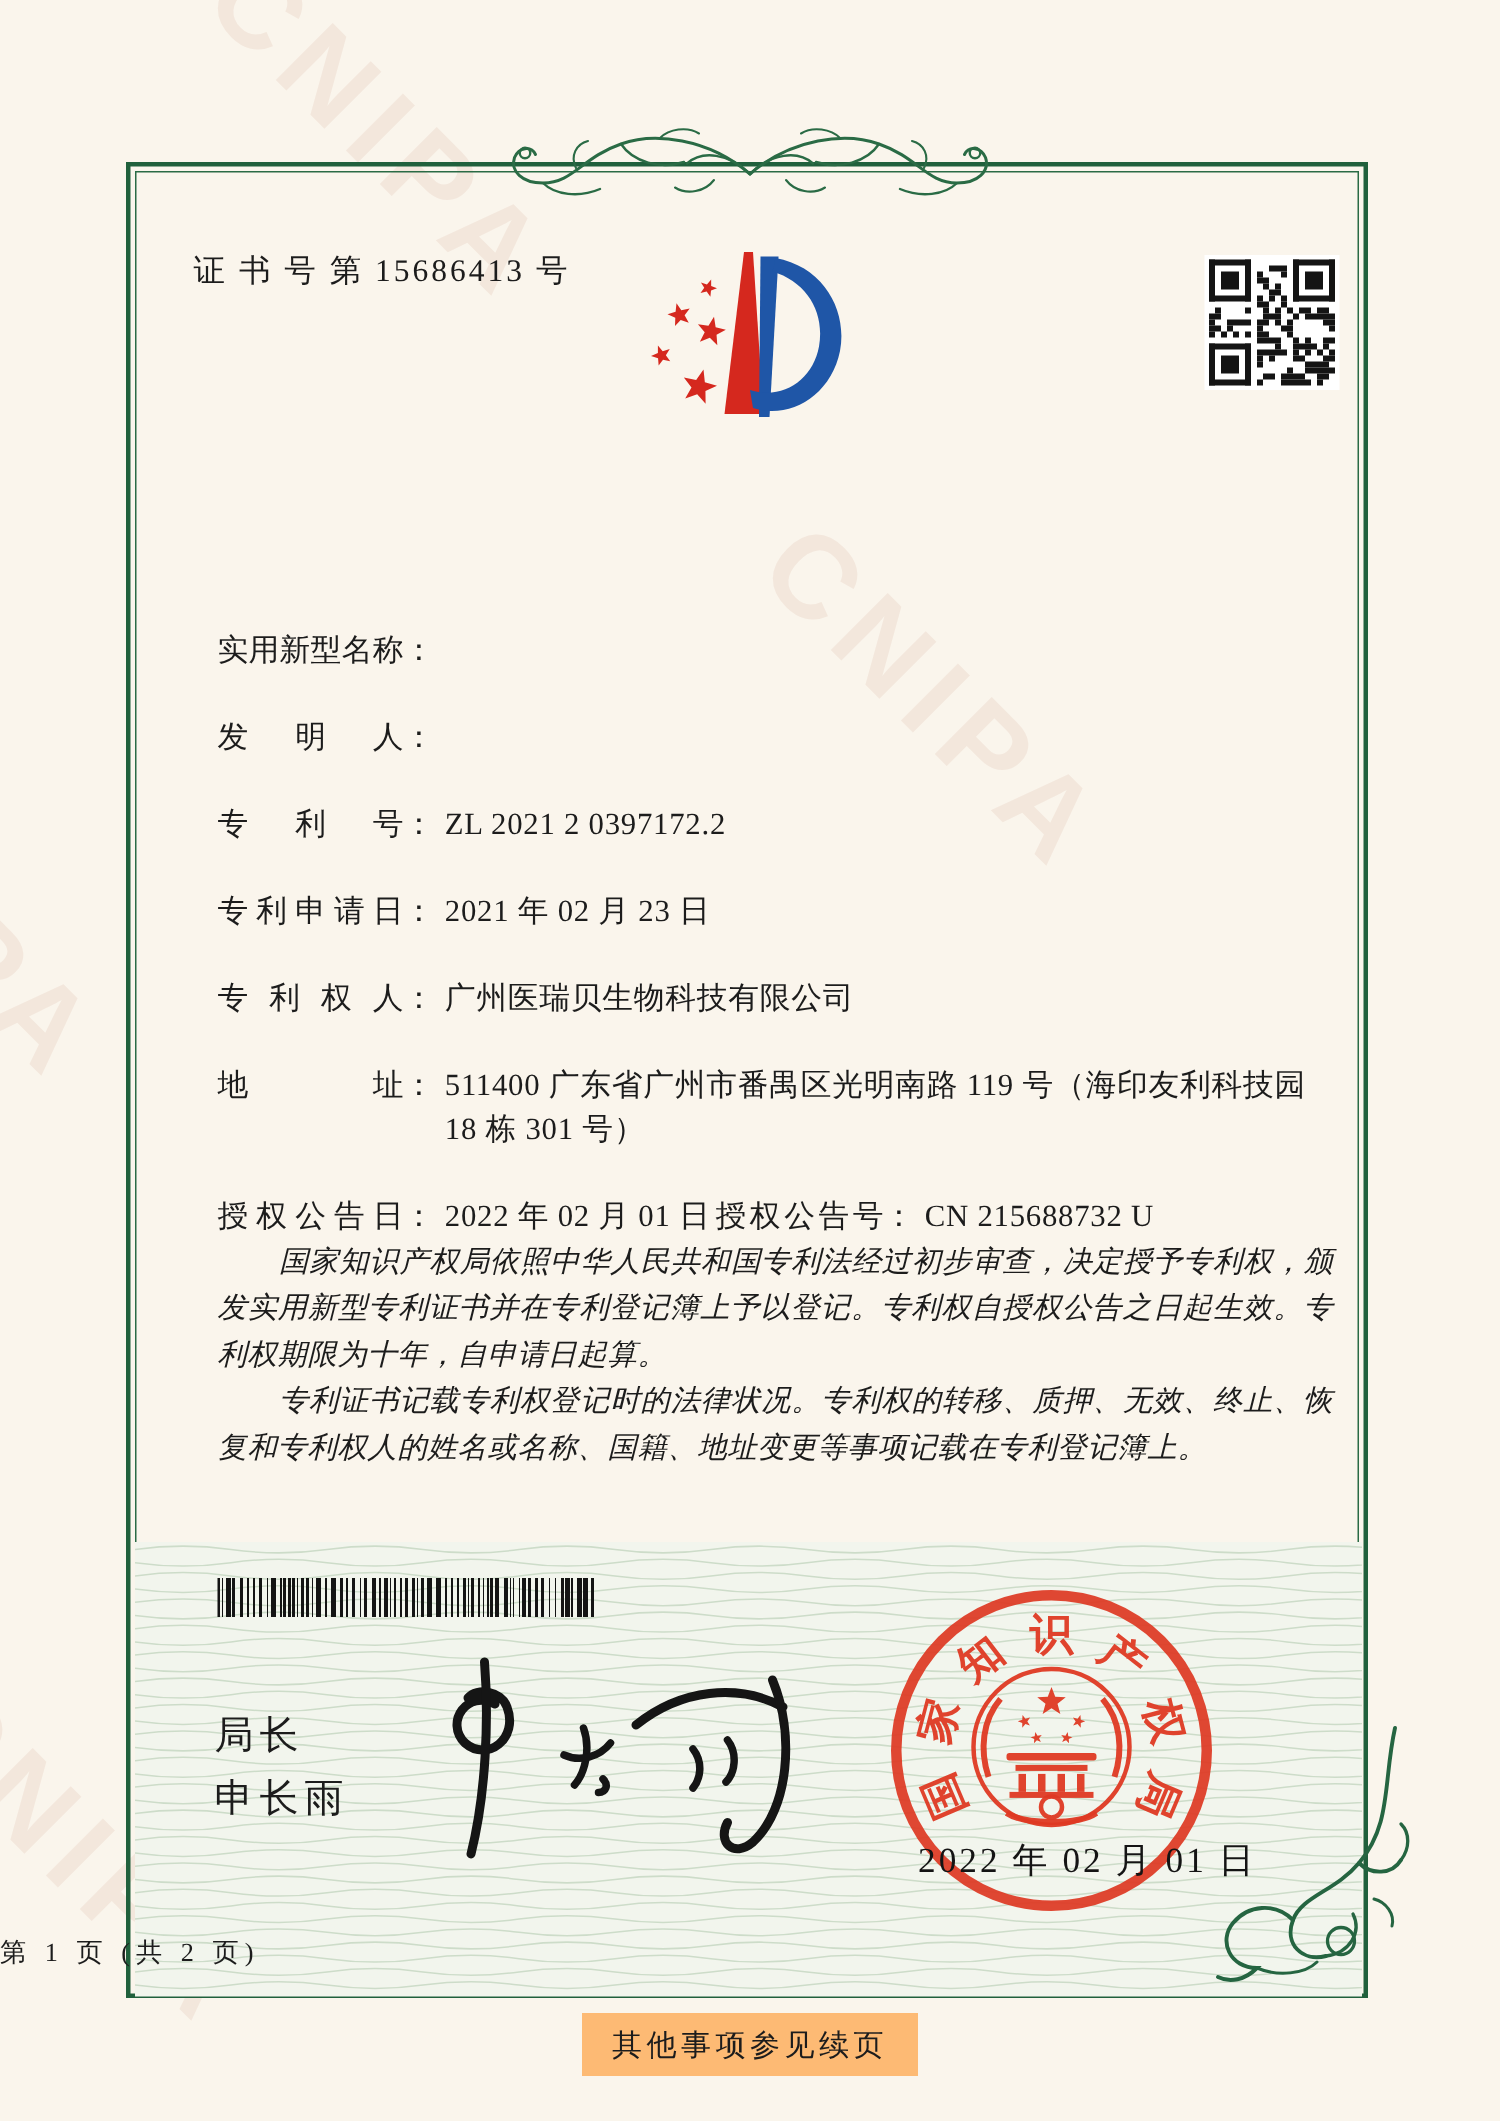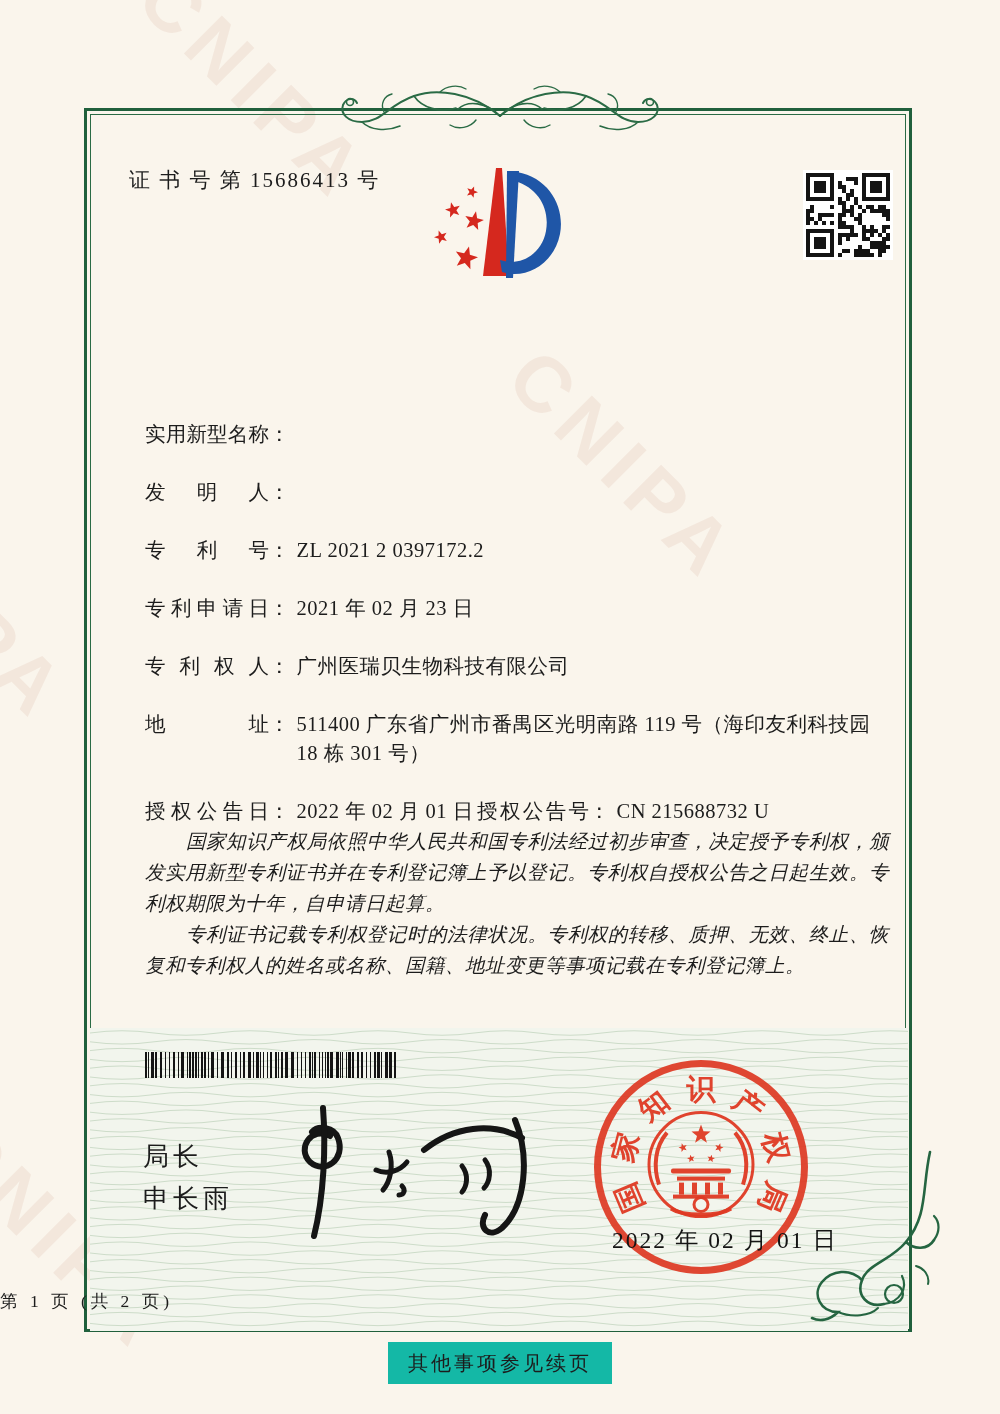--- a/index.html
+++ b/index.html
@@ -56,21 +56,21 @@
   .seal-ring { position:absolute; inset:0; border:7px solid rgba(222,57,35,0.93); border-radius:50%; }
   .seal-char {
     position:absolute; left:50%; top:50%; font-size:29px; font-weight:bold;
     color:rgba(222,57,35,0.95); transform-origin:center;
   }
   .seal-emblem { position:absolute; left:50%; top:50%; transform:translate(-50%,-52%); }
   .seal-date { position:absolute; left:612px; top:1224px; font-size:23.5px; letter-spacing:2px; color:#141414; z-index:5; }
   
   .page-footer { position:absolute; left:0; width:100%; top:1289px; text-align:left; font-size:17.5px; letter-spacing:4px; z-index:4; }
   .note-box {
-    position:absolute; left:388px; top:1342px; width:224px; height:42px; background:#14b8a6;
+    position:absolute; left:388px; top:1342px; width:224px; height:42px; background:#fdba74;
     display:flex; align-items:center; justify-content:center; font-size:20px; letter-spacing:3px; z-index:5;
   }
 </style>
 </head>
 <body>
 
 <div class="page">
 
   <span class="watermark" style="left:110px; top:40px;">CNIPA</span>
   <span class="watermark" style="left:480px; top:420px;">CNIPA</span>

